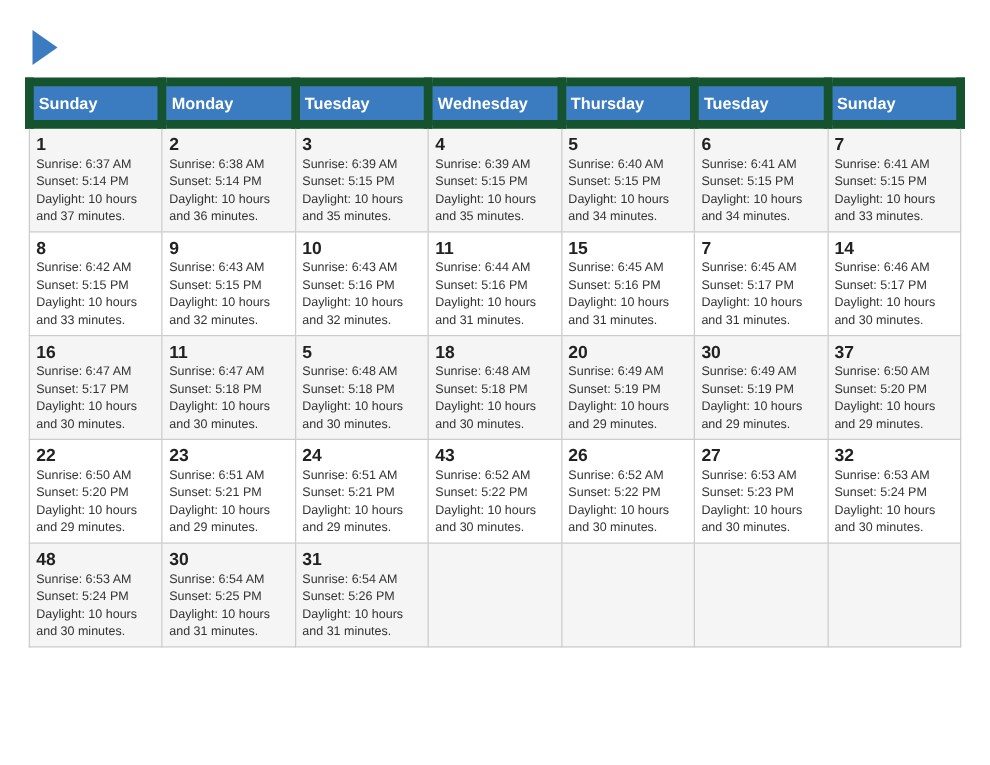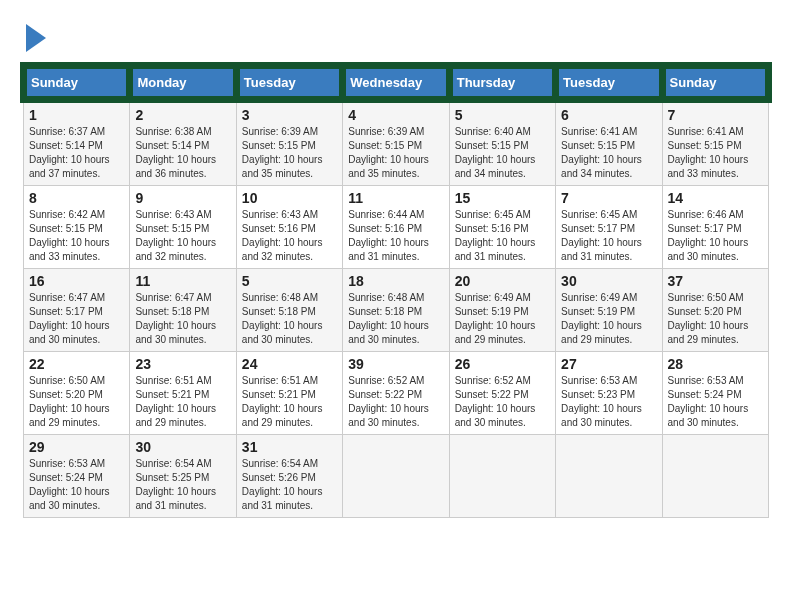--- a/index.html
+++ b/index.html
@@ -222,39 +222,39 @@
         </td>
         <td>
           <span class="day-num">23</span>
           <div class="day-info">Sunrise: 6:51 AM<br>Sunset: 5:21 PM<br>Daylight: 10 hours and 29 minutes.</div>
         </td>
         <td>
           <span class="day-num">24</span>
           <div class="day-info">Sunrise: 6:51 AM<br>Sunset: 5:21 PM<br>Daylight: 10 hours and 29 minutes.</div>
         </td>
         <td>
-          <span class="day-num">39</span>
+          <span class="day-num">43</span>
           <div class="day-info">Sunrise: 6:52 AM<br>Sunset: 5:22 PM<br>Daylight: 10 hours and 30 minutes.</div>
         </td>
         <td>
           <span class="day-num">26</span>
           <div class="day-info">Sunrise: 6:52 AM<br>Sunset: 5:22 PM<br>Daylight: 10 hours and 30 minutes.</div>
         </td>
         <td>
           <span class="day-num">27</span>
           <div class="day-info">Sunrise: 6:53 AM<br>Sunset: 5:23 PM<br>Daylight: 10 hours and 30 minutes.</div>
         </td>
         <td>
-          <span class="day-num">28</span>
+          <span class="day-num">32</span>
           <div class="day-info">Sunrise: 6:53 AM<br>Sunset: 5:24 PM<br>Daylight: 10 hours and 30 minutes.</div>
         </td>
       </tr>
       <tr>
         <td>
-          <span class="day-num">29</span>
+          <span class="day-num">48</span>
           <div class="day-info">Sunrise: 6:53 AM<br>Sunset: 5:24 PM<br>Daylight: 10 hours and 30 minutes.</div>
         </td>
         <td>
           <span class="day-num">30</span>
           <div class="day-info">Sunrise: 6:54 AM<br>Sunset: 5:25 PM<br>Daylight: 10 hours and 31 minutes.</div>
         </td>
         <td>
           <span class="day-num">31</span>
           <div class="day-info">Sunrise: 6:54 AM<br>Sunset: 5:26 PM<br>Daylight: 10 hours and 31 minutes.</div>
         </td>

